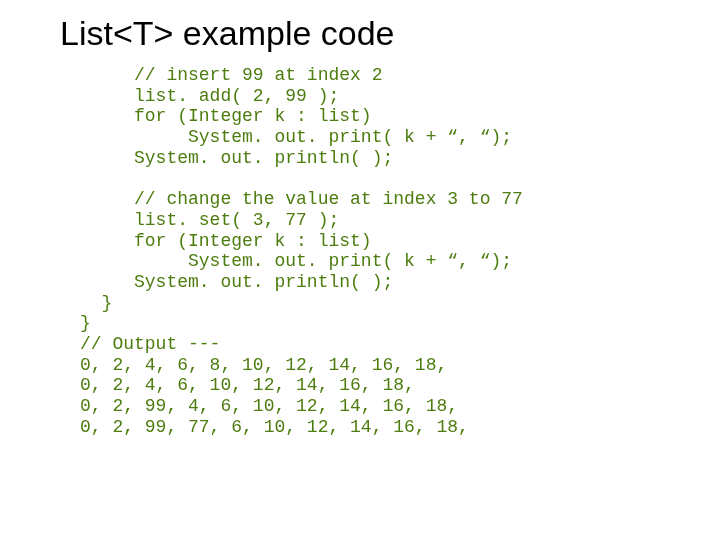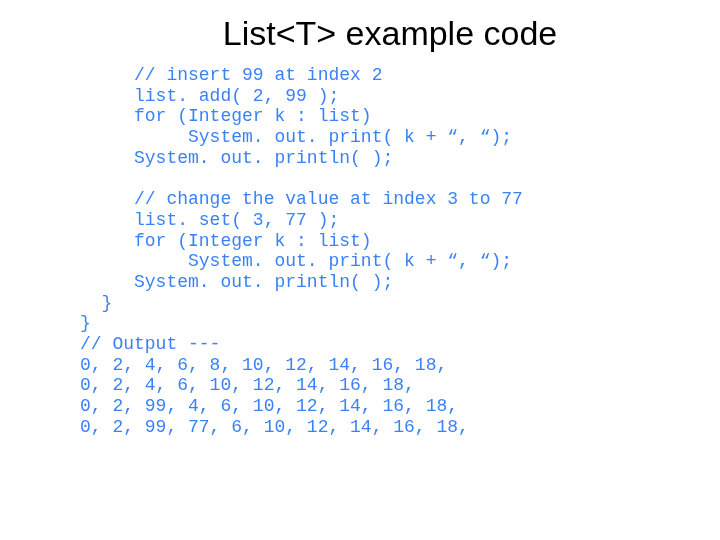--- a/index.html
+++ b/index.html
@@ -12,31 +12,30 @@
   }
   .slide {
     width: 720px;
     height: 540px;
     position: relative;
     box-sizing: border-box;
   }
   .title {
     font-size: 34px;
     font-weight: 400;
-    text-align: center;
     padding-top: 14px;
     padding-bottom: 6px;
     margin-left: 60px;
   }
   .code {
     font-family: "Courier New", Courier, monospace;
     font-size: 18px;
     line-height: 1.15;
     white-space: pre;
-    color: #3b82f6;
+    color: #4d7c0f;
     margin-left: 80px;
     margin-top: 6px;
   }
 </style>
 </head>
 <body>
 
 <div class="slide">
   <div class="title">List&lt;T&gt; example code</div>
   <div class="code">     // insert 99 at index 2

